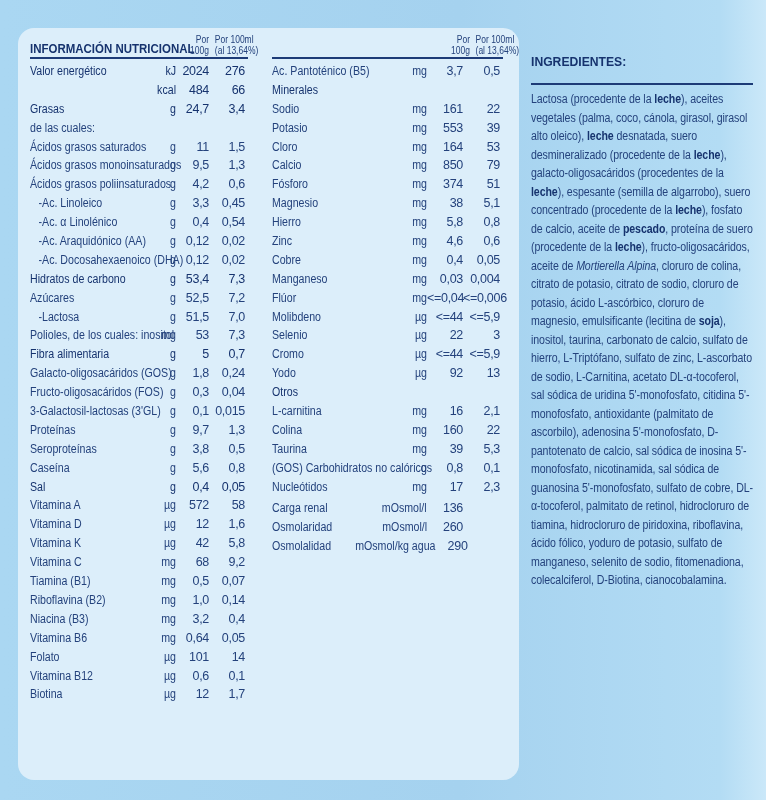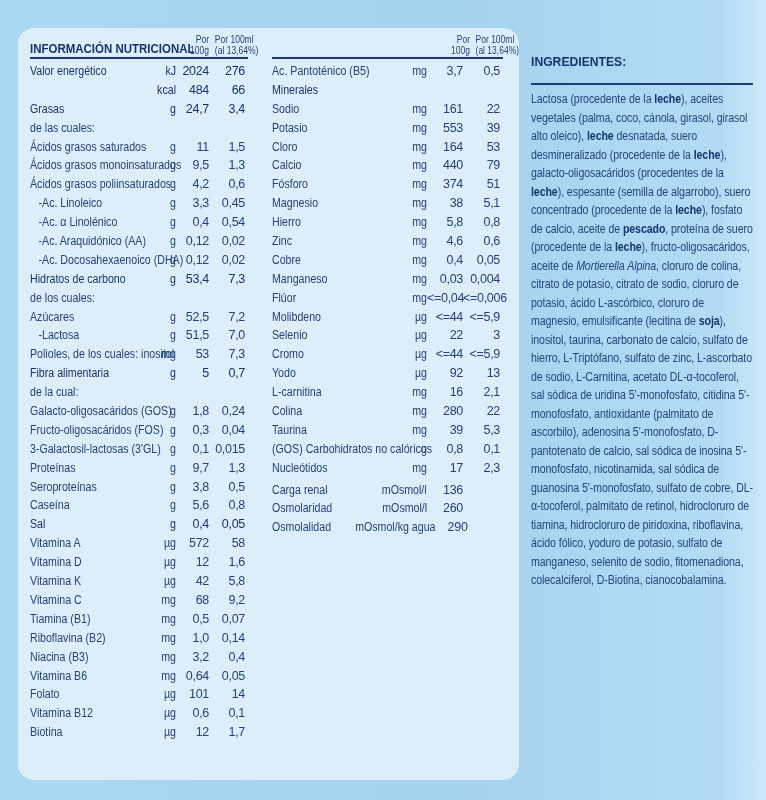--- a/index.html
+++ b/index.html
@@ -147,26 +147,20 @@
             <span class="v1">0,12</span>
             <span class="v2">0,02</span>
           </div>
           <div class="row bold">
             <span class="label">Hidratos de carbono</span>
             <span class="unit">g</span>
             <span class="v1">53,4</span>
             <span class="v2">7,3</span>
           </div>
           <div class="row">
-            <span class="label">de los cuales:</span>
-            <span class="unit"></span>
-            <span class="v1"></span>
-            <span class="v2"></span>
-          </div>
-          <div class="row">
             <span class="label">Azúcares</span>
             <span class="unit">g</span>
             <span class="v1">52,5</span>
             <span class="v2">7,2</span>
           </div>
           <div class="row indent">
             <span class="label">-Lactosa</span>
             <span class="unit">g</span>
             <span class="v1">51,5</span>
             <span class="v2">7,0</span>
@@ -175,26 +169,20 @@
             <span class="label">Polioles, de los cuales: inositol</span>
             <span class="unit">mg</span>
             <span class="v1">53</span>
             <span class="v2">7,3</span>
           </div>
           <div class="row bold">
             <span class="label">Fibra alimentaria</span>
             <span class="unit">g</span>
             <span class="v1">5</span>
             <span class="v2">0,7</span>
-          </div>
-          <div class="row">
-            <span class="label">de la cual:</span>
-            <span class="unit"></span>
-            <span class="v1"></span>
-            <span class="v2"></span>
           </div>
           <div class="row">
             <span class="label">Galacto-oligosacáridos (GOS)</span>
             <span class="unit">g</span>
             <span class="v1">1,8</span>
             <span class="v2">0,24</span>
           </div>
           <div class="row">
             <span class="label">Fructo-oligosacáridos (FOS)</span>
             <span class="unit">g</span>
@@ -340,21 +328,21 @@
           </div>
           <div class="row">
             <span class="label">Cloro</span>
             <span class="unit">mg</span>
             <span class="v1">164</span>
             <span class="v2">53</span>
           </div>
           <div class="row">
             <span class="label">Calcio</span>
             <span class="unit">mg</span>
-            <span class="v1">440</span>
+            <span class="v1">850</span>
             <span class="v2">79</span>
           </div>
           <div class="row">
             <span class="label">Fósforo</span>
             <span class="unit">mg</span>
             <span class="v1">374</span>
             <span class="v2">51</span>
           </div>
           <div class="row">
             <span class="label">Magnesio</span>
@@ -409,30 +397,36 @@
             <span class="unit">µg</span>
             <span class="v1">&lt;=44</span>
             <span class="v2">&lt;=5,9</span>
           </div>
           <div class="row">
             <span class="label">Yodo</span>
             <span class="unit">µg</span>
             <span class="v1">92</span>
             <span class="v2">13</span>
           </div>
+          <div class="row bold">
+            <span class="label">Otros</span>
+            <span class="unit"></span>
+            <span class="v1"></span>
+            <span class="v2"></span>
+          </div>
           <div class="row">
             <span class="label">L-carnitina</span>
             <span class="unit">mg</span>
             <span class="v1">16</span>
             <span class="v2">2,1</span>
           </div>
           <div class="row">
             <span class="label">Colina</span>
             <span class="unit">mg</span>
-            <span class="v1">280</span>
+            <span class="v1">160</span>
             <span class="v2">22</span>
           </div>
           <div class="row">
             <span class="label">Taurina</span>
             <span class="unit">mg</span>
             <span class="v1">39</span>
             <span class="v2">5,3</span>
           </div>
           <div class="row">
             <span class="label">(GOS) Carbohidratos no calóricos</span>

